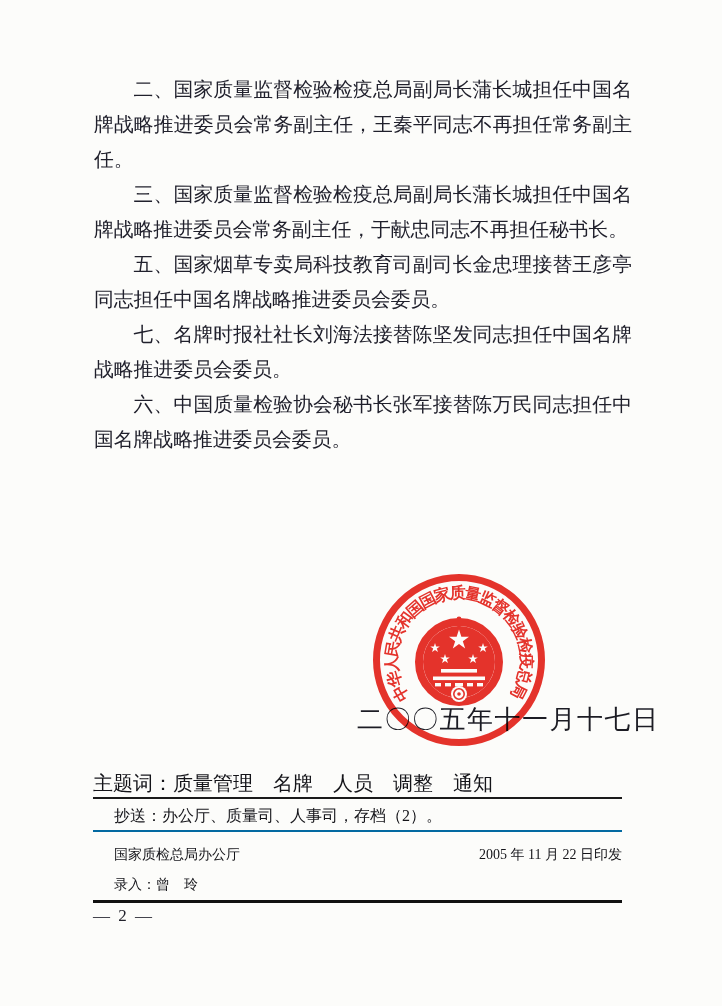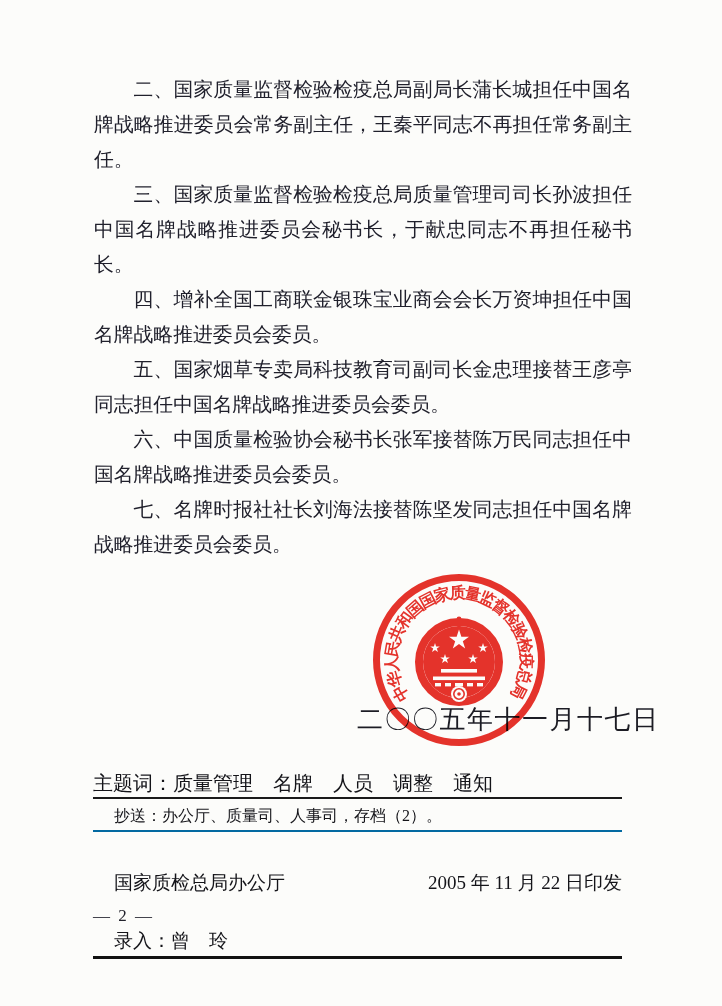--- a/index.html
+++ b/index.html
@@ -65,23 +65,22 @@
   .row-cc{
     height:31px; line-height:34px;
     padding-left:21px;
     font-size:16px;
     border-bottom:2px solid #0369a1;
     white-space:nowrap;
   }
   .row-two{
     display:flex;
     justify-content:space-between;
-    font-size:19px;
+    font-size:14px;
     white-space:nowrap;
-    margin-top:28px;
   }
   .row-issuer{ height:36px; line-height:46px; padding-left:21px;}
   .row-entry{ height:32px; line-height:34px; padding-left:21px;
     border-bottom:3.5px solid #111;}
   .num-date{font-family:"Liberation Serif",serif;text-align:right;}
   
   .page-number{
     position:absolute;
     left:93px; top:906px;
     font-size:17px;
@@ -89,25 +88,24 @@
     color:#22222c;
   }
 </style>
 </head>
 <body>
 
 <div class="page">
 
   <div class="doc-body">
     <p>二、国家质量监督检验检疫总局副局长蒲长城担任中国名牌战略推进委员会常务副主任，王秦平同志不再担任常务副主任。</p>
-    <p>三、国家质量监督检验检疫总局质量管理司司长孙波担任中国名牌战略推进委员会秘书长，于献忠同志不再担任秘书长。</p>
-    <p>四、增补全国工商联金银珠宝业商会会长万资坤担任中国名牌战略推进委员会委员。</p>
+    <p>三、国家质量监督检验检疫总局副局长蒲长城担任中国名牌战略推进委员会常务副主任，于献忠同志不再担任秘书长。</p>
     <p>五、国家烟草专卖局科技教育司副司长金忠理接替王彦亭同志担任中国名牌战略推进委员会委员。</p>
+    <p>七、名牌时报社社长刘海法接替陈坚发同志担任中国名牌战略推进委员会委员。</p>
     <p>六、中国质量检验协会秘书长张军接替陈万民同志担任中国名牌战略推进委员会委员。</p>
-    <p>七、名牌时报社社长刘海法接替陈坚发同志担任中国名牌战略推进委员会委员。</p>
   </div>
 
   <div class="issue-date">二〇〇五年十一月十七日</div>
 
   <div class="seal-wrap">
     <svg width="176" height="176" viewBox="0 0 176 176">
 
       <circle cx="88" cy="88" r="82.5" fill="none" stroke="#e6231c" stroke-width="7"></circle>
 
       <defs>

